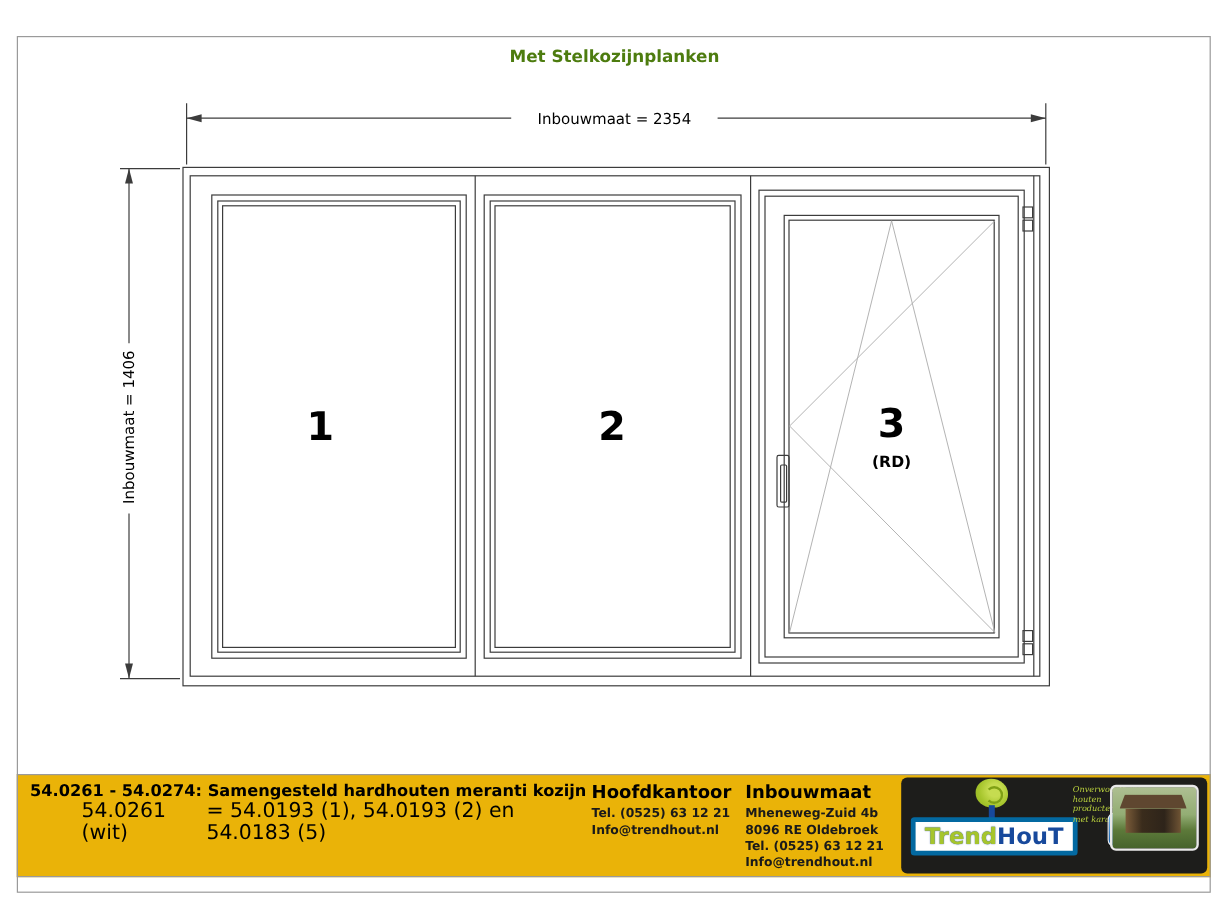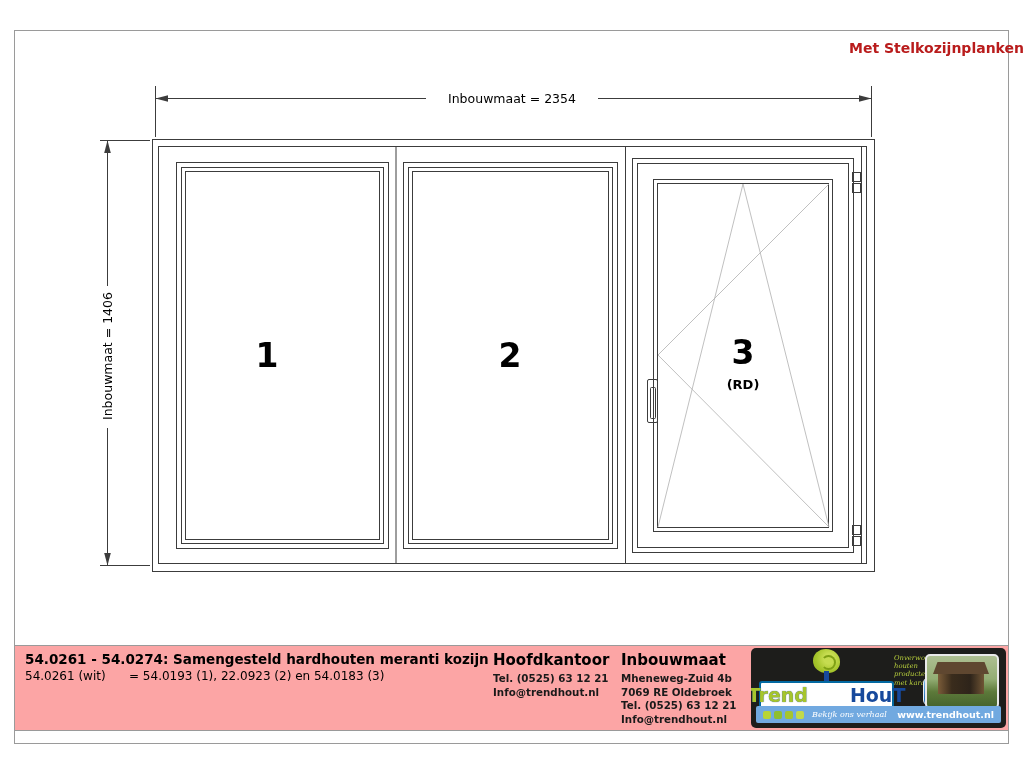--- a/index.html
+++ b/index.html
@@ -1,38 +1,38 @@
 <!DOCTYPE html>
 <html><head>
 <meta charset="utf-8">
 <style>
   html,body{margin:0;padding:0;background:#fff;}
   body{width:1024px;height:768px;position:relative;font-family:"DejaVu Sans","Liberation Sans",sans-serif;overflow:hidden;}
   .page{position:absolute;left:14px;top:30px;width:995px;height:714px;border:1px solid #9a9a9a;background:#fff;box-sizing:border-box;}
-  .sheet-title{position:absolute;left:0;top:40px;width:1024px;text-align:right;font-size:14px;font-weight:bold;color:#b91c1c;}
+  .sheet-title{position:absolute;left:0;top:40px;width:1024px;text-align:center;font-size:14px;font-weight:bold;color:#4d7c0f;}
   svg text{font-family:"DejaVu Sans","Liberation Sans",sans-serif;fill:#000;}
 
   
-  .tb{position:absolute;left:14px;top:645px;width:995px;height:86px;border:1px solid #9a9a9a;box-sizing:border-box;display:flex;background:#fca5a5;}
+  .tb{position:absolute;left:14px;top:645px;width:995px;height:86px;border:1px solid #9a9a9a;box-sizing:border-box;display:flex;background:#eab308;}
   .tb-left{width:478px;padding:5px 0 0 10px;box-sizing:border-box;}
   .tb-heading{font-size:13.5px;font-weight:bold;line-height:17px;}
-  .tb-row{display:flex;font-size:12px;line-height:17.5px;}
+  .tb-row{display:flex;font-size:17px;line-height:17.5px;margin-left:43px;}
   .tb-row .lbl{width:104px;flex:none;}
   .office{width:128px;padding-top:5px;box-sizing:border-box;}
   .office .o-title{font-size:15px;font-weight:bold;margin-bottom:3px;}
   .office .o-line{font-size:10.3px;font-weight:bold;line-height:13.5px;color:#1a1a1a;}
 
   
   .logo-panel{flex:1;margin:2px;background:#1d1d1b;border-radius:5px;position:relative;overflow:hidden;}
   .tree-crown{position:absolute;left:62px;top:1px;width:27px;height:24px;background:radial-gradient(circle at 60% 40%, #c6dc50 25%, #a6c52c 60%, #8fae1f 100%);border-radius:55% 60% 50% 58%;}
   .tree-swirl{position:absolute;left:70px;top:7px;width:11px;height:11px;border:2px solid #7fa015;border-radius:50%;border-left-color:transparent;}
   .tree-trunk{position:absolute;left:73px;top:23px;width:5px;height:12px;background:#17499c;}
-  .brand-box{position:absolute;left:8px;top:33px;width:131px;height:24px;background:#fff;border:2px solid #0369a1;border-radius:3px;display:flex;align-items:center;justify-content:center;font-weight:bold;font-size:19px;line-height:24px;}
+  .brand-box{position:absolute;left:8px;top:33px;width:131px;height:24px;background:#fff;border:4px solid #0369a1;border-radius:3px;display:flex;align-items:center;justify-content:center;font-weight:bold;font-size:19px;line-height:24px;}
   .brand-part1{color:#a6c52c;text-shadow:0 0 1px #133f8c;}
-  .brand-part2{color:#17499c;padding-left:42px;}
+  .brand-part2{color:#17499c;}
   .tagline{position:absolute;left:143px;top:6px;width:58px;color:#b8cf3d;font-size:6.8px;font-style:italic;line-height:8.2px;font-family:"DejaVu Serif",serif;}
   .badge-3d{position:absolute;left:172px;top:29px;width:27px;height:29px;background:linear-gradient(180deg,#7cbcee 0%,#2a72ba 70%,#1b5d9e 100%);border:1px solid #e8eef5;border-radius:6px;text-align:center;box-sizing:border-box;}
   .badge-leaf{display:block;width:9px;height:7px;margin:1px auto 0;background:#a6c52c;border-radius:50% 60% 45% 55%;}
   .badge-text{display:block;color:#fff;font-weight:bold;font-size:11px;line-height:13px;letter-spacing:0.5px;}
   .photo{position:absolute;right:7px;top:6px;width:70px;height:51px;border:2px solid #e9e9e9;border-radius:5px;overflow:hidden;background:linear-gradient(180deg,#aebf92 0%,#93ad74 45%,#5d7a3a 70%,#46632c 100%);}
   .photo .roof{position:absolute;left:6px;top:6px;width:56px;height:12px;background:#5f4730;clip-path:polygon(0 100%,8% 0,92% 0,100% 100%);}
   .photo .wall{position:absolute;left:11px;top:18px;width:46px;height:20px;background:linear-gradient(90deg,#7b5c39,#3a2c1c 30%,#2e241a 70%,#6f5434);}
   .bar{position:absolute;left:5px;right:5px;bottom:5px;height:17px;background:#71a9e0;border-radius:2px;display:flex;align-items:center;padding:0 7px;box-sizing:border-box;gap:3px;}
   .bar .sq{width:8px;height:8px;border-radius:2px;}
   .bar .cta{color:#fff;font-style:italic;font-size:8px;font-family:"DejaVu Serif",serif;margin-left:5px;white-space:nowrap;}
@@ -116,34 +116,34 @@
   <text x="510" y="367" text-anchor="middle" font-size="33" font-weight="bold">2</text>
   <text x="743" y="364" text-anchor="middle" font-size="33" font-weight="bold">3</text>
   <text x="743" y="389" text-anchor="middle" font-size="13" font-weight="bold">(RD)</text>
 </svg>
 
 <div class="tb">
   <div class="tb-left">
     <div class="tb-heading">54.0261 - 54.0274: Samengesteld hardhouten meranti kozijn</div>
     <div class="tb-row">
       <span class="lbl">54.0261 (wit)</span>
-      <span>= 54.0193 (1), 22.0923 (2) en 54.0183 (3)</span>
+      <span>= 54.0193 (1), 54.0193 (2) en 54.0183 (5)</span>
     </div>
   </div>
 
   <div class="office">
     <div class="o-title">Hoofdkantoor</div>
     <div class="o-line">Tel. (0525) 63 12 21</div>
     <div class="o-line">Info@trendhout.nl</div>
   </div>
 
   <div class="office">
     <div class="o-title">Inbouwmaat</div>
     <div class="o-line">Mheneweg-Zuid 4b</div>
-    <div class="o-line">7069 RE Oldebroek</div>
+    <div class="o-line">8096 RE Oldebroek</div>
     <div class="o-line">Tel. (0525) 63 12 21</div>
     <div class="o-line">Info@trendhout.nl</div>
   </div>
 
   <div class="logo-panel">
     <div class="tree-crown"></div>
     <div class="tree-swirl"></div>
     <div class="tree-trunk"></div>
     <div class="brand-box">
       <span class="brand-part1">Trend</span>
@@ -155,23 +155,14 @@
       <div>met karakter</div>
     </div>
     <div class="badge-3d">
       <span class="badge-leaf"></span>
       <span class="badge-text">3D</span>
     </div>
     <div class="photo">
       <div class="roof"></div>
       <div class="wall"></div>
     </div>
-    <div class="bar">
-      <span class="sq" style="background:#b8d435"></span>
-      <span class="sq" style="background:#8fbf2f"></span>
-      <span class="sq" style="background:#a6c52c"></span>
-      <span class="sq" style="background:#c2d94a"></span>
-      <span class="cta">Bekijk ons verhaal</span>
-      <span class="spacer"></span>
-      <span class="url">www.trendhout.nl</span>
-    </div>
   </div>
 </div>
 
 </body></html>

